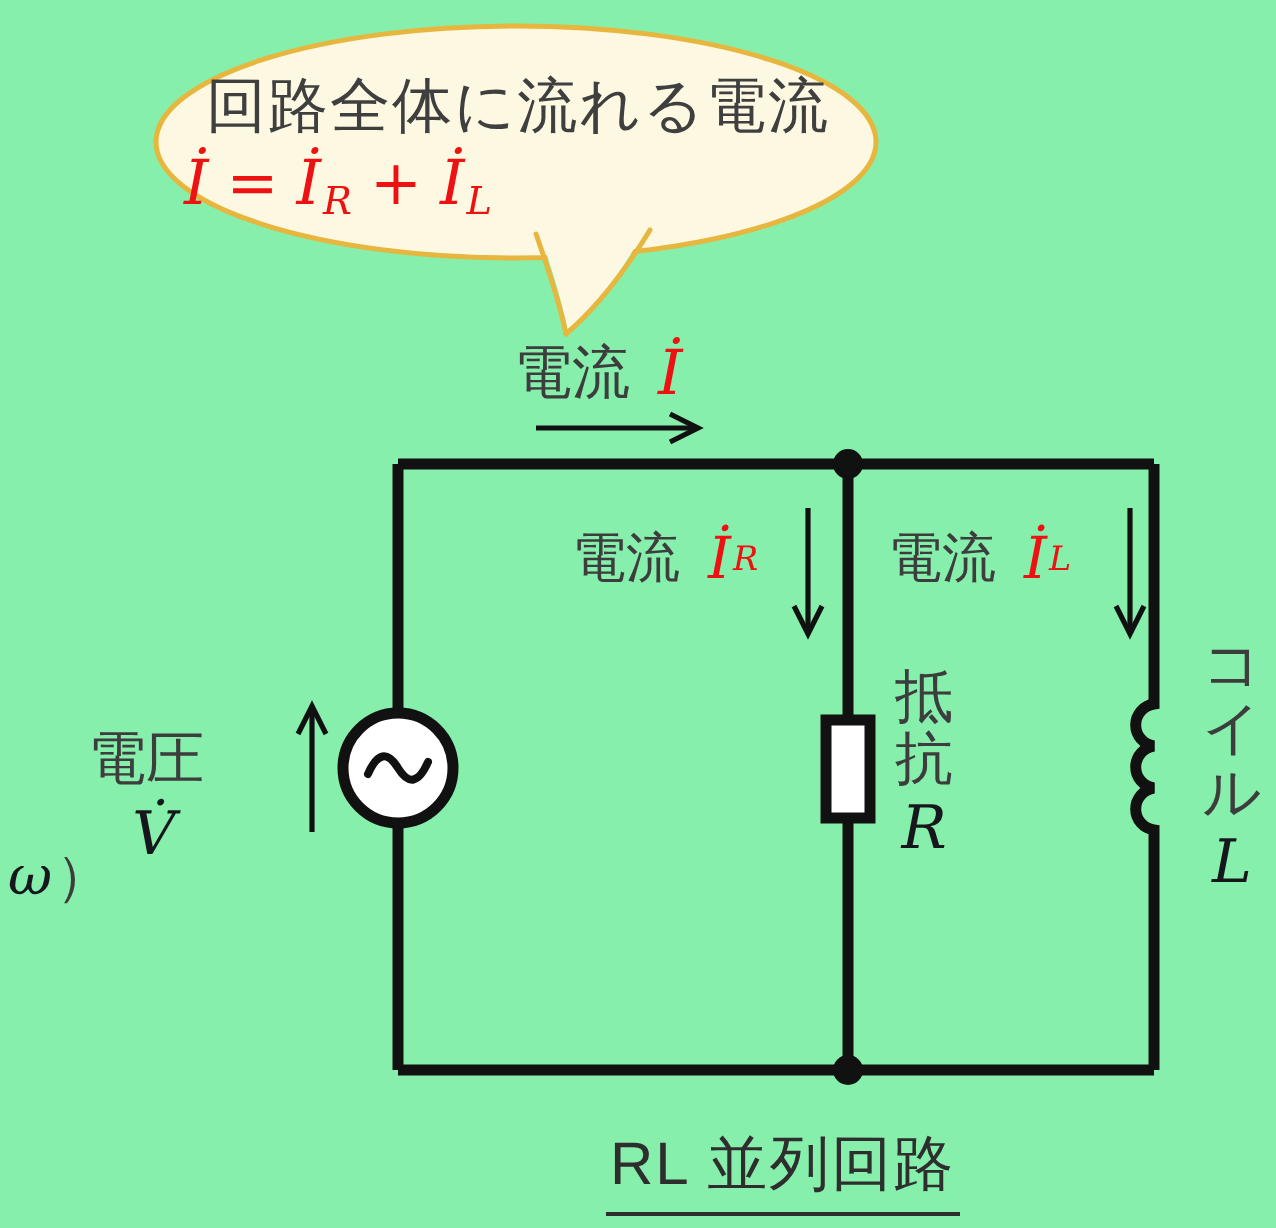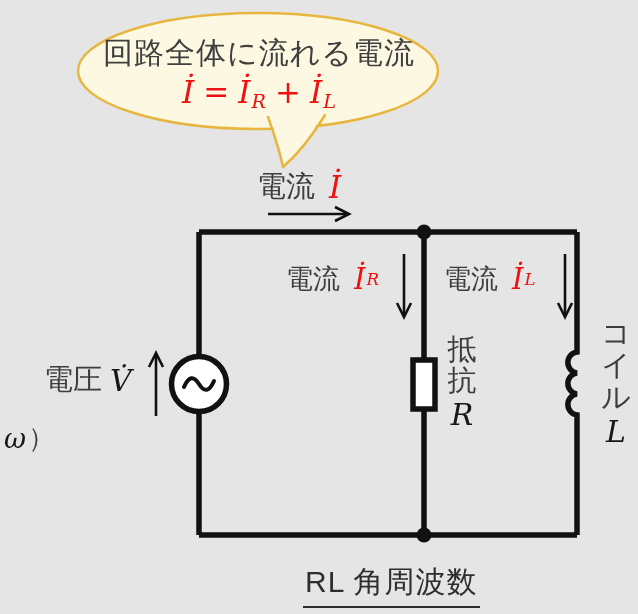--- a/index.html
+++ b/index.html
@@ -1,40 +1,40 @@
 <!DOCTYPE html>
 <html><head>
 <meta charset="utf-8">
 <style>
   html,body{margin:0;padding:0;background:#ffffff;}
   .stage{
-    position:relative;width:638px;height:614px;background:#e5e5e5;overflow:hidden;
+    position:relative;width:638px;height:614px;background:#86efac;overflow:hidden;
     font-family:"Liberation Sans",sans-serif;color:#3d3d3d;
   }
   .stage svg{position:absolute;left:0;top:0;}
   .abs{position:absolute;white-space:nowrap;}
   
   .jp{font-family:"Liberation Sans",sans-serif;color:#3d3d3d;}
   
   .math{font-family:"DejaVu Serif","Liberation Serif",serif;font-style:italic;color:#15171c;}
   .math.red{color:#ee1111;}
   .sub{font-size:0.62em;font-style:italic;vertical-align:-0.28em;margin-left:1px;}
   
   .bubble-line1{left:92px;top:33px;width:334px;text-align:center;font-size:30px;letter-spacing:1px;color:#3f3f3f;}
-  .bubble-formula{left:92px;top:74px;width:334px;text-align:center;font-size:31px;color:#ee1111;}
+  .bubble-formula{left:92px;top:74px;width:334px;font-size:31px;color:#ee1111;}
   .bubble-formula .op{margin:0 9px;font-style:normal;font-family:"DejaVu Serif","Liberation Serif",serif;}
   
   .lbl-row{display:flex;align-items:center;}
   .cur-main{left:257px;top:167px;font-size:29px;}
   .cur-main .sym{font-size:31px;margin-left:14px;}
   .cur-r{left:286px;top:261px;font-size:27px;}
   .cur-l{left:444px;top:261px;font-size:27px;}
   .cur-branch-sym{font-size:29px;margin-left:14px;}
   
-  .volt{left:44px;top:360px;font-size:29px;}
+  .volt{left:44px;top:360px;font-size:29px;flex-direction:column;}
   .volt .sym{font-size:30px;margin-left:8px;}
   .angular{left:2px;top:420px;font-size:27px;}
   .angular .sym{font-size:27px;margin:0 2px;}
   
   .vcol{display:flex;flex-direction:column;align-items:center;line-height:31px;font-size:29px;}
   .res-label{left:445px;top:334px;width:34px;}
   .coil-label{left:598px;top:317px;width:36px;line-height:32px;}
   .vcol .sym{font-size:30px;margin-top:3px;}
   
   .caption{left:303px;top:562px;font-size:30px;color:#2e2e2e;letter-spacing:1px;
@@ -121,15 +121,15 @@
     <span class="math sym">R</span>
   </div>
 
   <div class="abs vcol coil-label">
     <span class="jp">コ</span>
     <span class="jp">イ</span>
     <span class="jp">ル</span>
     <span class="math sym">L</span>
   </div>
 
-  <div class="abs caption jp">RL 角周波数</div>
+  <div class="abs caption jp">RL 並列回路</div>
 
 </div>
 
 </body></html>

